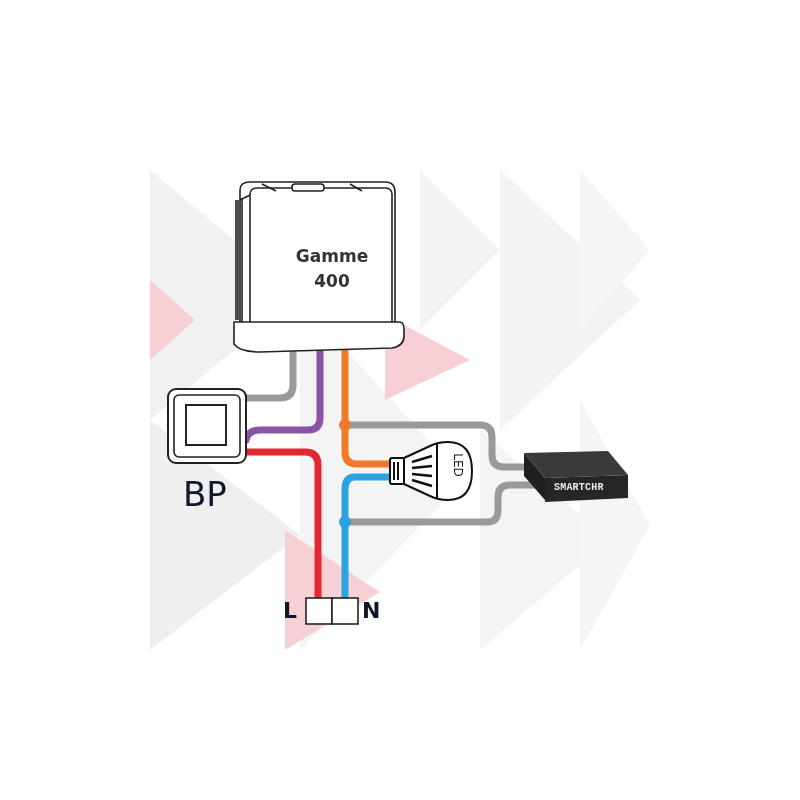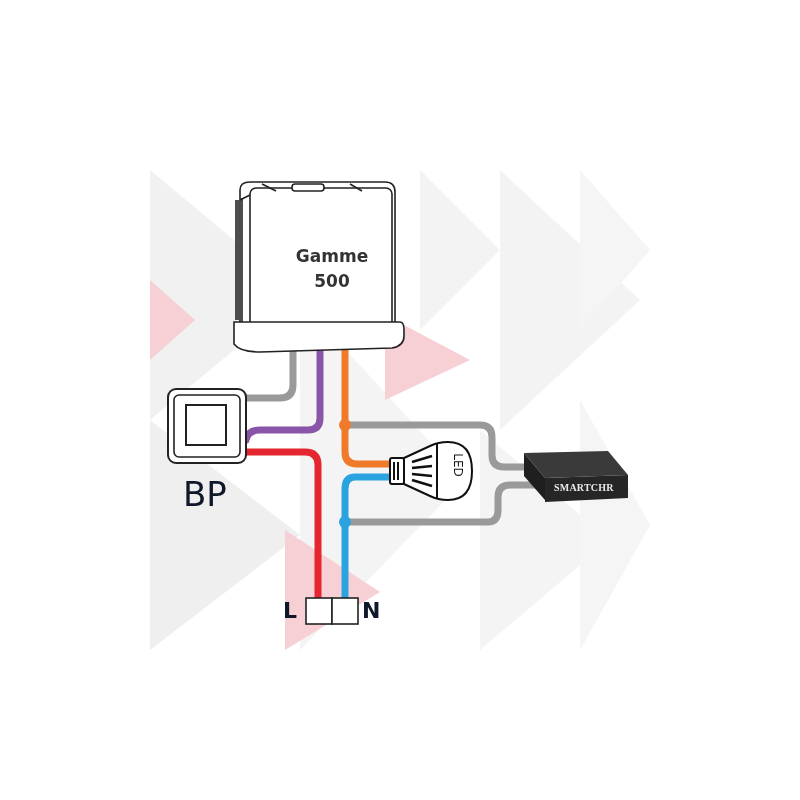--- a/index.html
+++ b/index.html
@@ -3,21 +3,21 @@
 <meta charset="utf-8">
 <style>
   html,body{margin:0;padding:0;background:#ffffff;}
   #stage{position:relative;width:800px;height:800px;overflow:hidden;background:#ffffff;font-family:"Liberation Sans",sans-serif;}
   svg{position:absolute;left:0;top:0;}
   .lbl{position:absolute;color:#0f172a;}
   .box-title{position:absolute;left:262px;top:244px;width:140px;text-align:center;font-weight:bold;font-size:17px;line-height:25px;color:#333;font-family:"DejaVu Sans",sans-serif;}
   .bp{left:183px;top:474px;font-size:34px;font-family:"DejaVu Sans",sans-serif;}
   .lterm{left:283px;top:598px;font-size:22px;font-weight:bold;font-family:"DejaVu Sans",sans-serif;}
   .nterm{left:362px;top:598px;font-size:22px;font-weight:bold;font-family:"DejaVu Sans",sans-serif;}
-  .smart{position:absolute;left:554px;top:482px;font-size:10px;color:#eaeaea;font-weight:bold;font-family:Liberation Serif, serif;letter-spacing:0.2px;}
+  .smart{position:absolute;left:554px;top:482px;font-size:10px;color:#eaeaea;font-weight:bold;font-family:Liberation Mono, monospace;letter-spacing:0.2px;}
   .led{position:absolute;left:446px;top:458px;font-size:12px;color:#111;transform:rotate(90deg);transform-origin:center;font-family:"DejaVu Sans",sans-serif;}
 </style>
 </head>
 <body>
 
 <div id="stage">
   <svg width="800" height="800" viewBox="0 0 800 800">
 
     <g>
       <polygon points="150,170 150,420 300,295" fill="#f1f1f1"></polygon>
@@ -84,20 +84,20 @@
     </g>
 
     <g fill="#fff" stroke="#222" stroke-width="1.6">
       <rect x="306" y="598" width="26" height="26"></rect>
       <rect x="332" y="598" width="26" height="26"></rect>
     </g>
   </svg>
 
   <div class="box-title">
     <div>Gamme</div>
-    <div>500</div>
+    <div>400</div>
   </div>
   <div class="lbl bp">BP</div>
   <div class="led">LED</div>
   <div class="smart">SMARTCHR</div>
   <div class="lbl lterm">L</div>
   <div class="lbl nterm">N</div>
 </div>
 
 </body></html>

